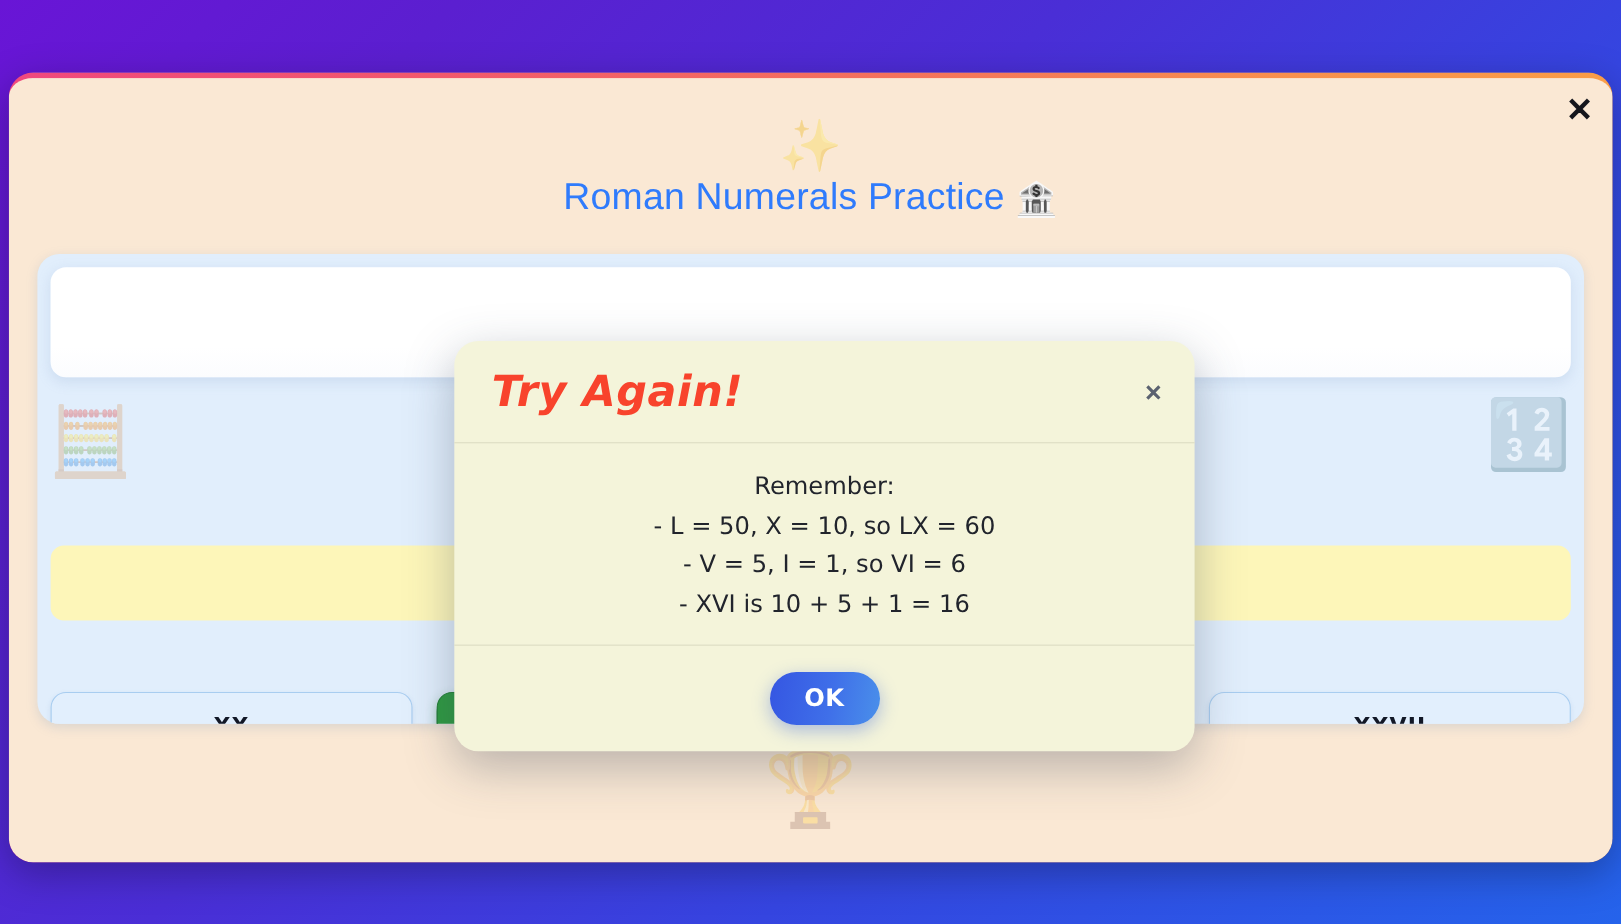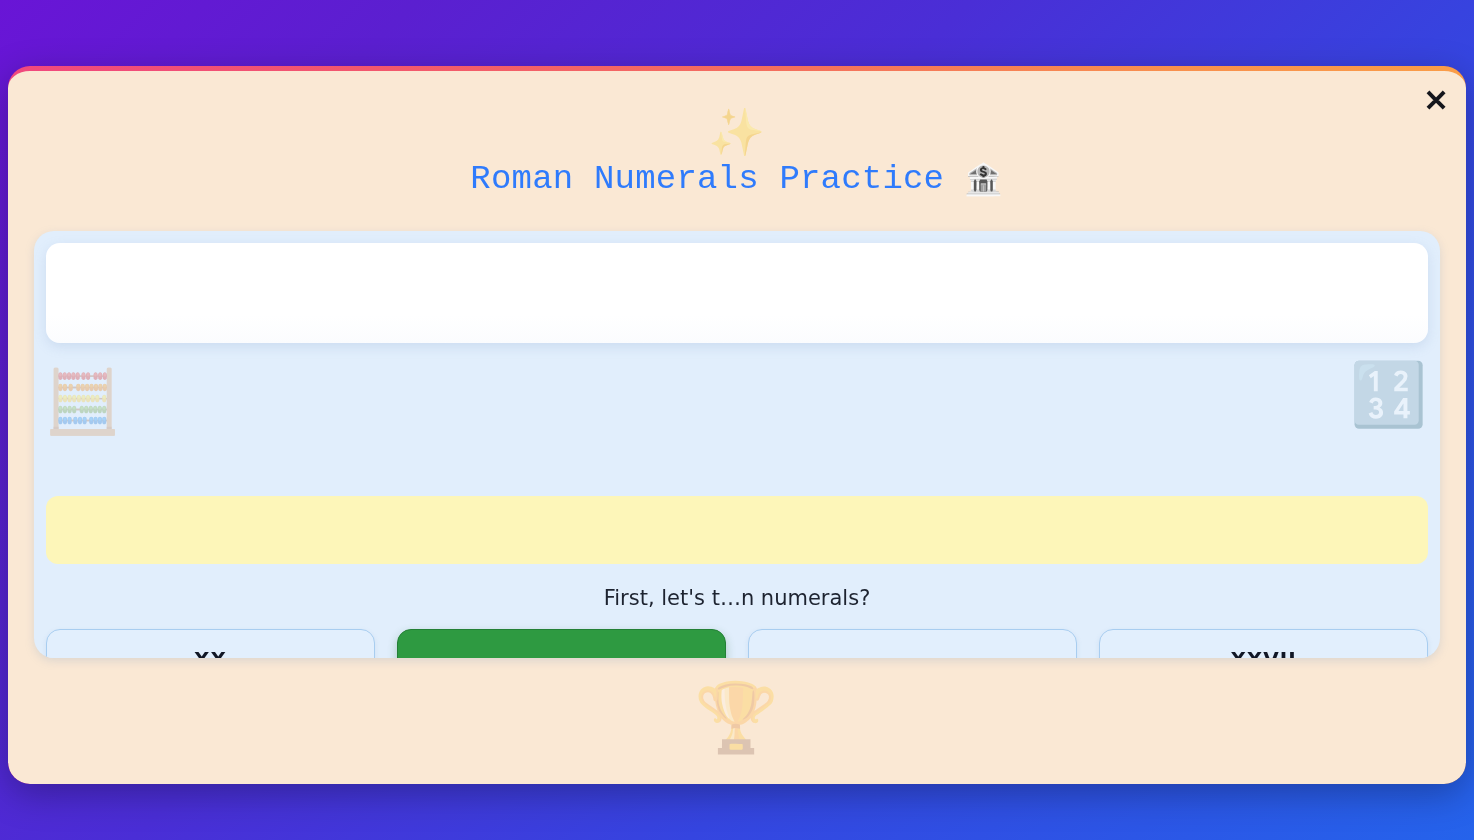--- a/index.html
+++ b/index.html
@@ -72,21 +72,21 @@
     font-size: 46px;
     line-height: 1;
     opacity: 0.36;
     display: block;
     filter: grayscale(12%);
   }
   #page-title {
     margin-top: 6px;
     font-size: 34px;
     color: #2f7bfc;
-    font-family: Liberation Mono, monospace;
+    font-family: Liberation Sans, sans-serif;
     letter-spacing: 0.2px;
     line-height: 1.1;
     white-space: nowrap;
   }
   #title-building-icon {
     font-size: 31px;
     filter: grayscale(100%) contrast(130%);
     vertical-align: -2px;
   }
 
@@ -308,14 +308,32 @@
     <div id="answer-row">
       <div class="answer-btn">XX</div>
       <div class="answer-btn correct"></div>
       <div class="answer-btn"></div>
       <div class="answer-btn">XXVII</div>
     </div>
   </div>
 
   <div id="trophy-deco">🏆</div>
 
+  <div id="modal-dialog">
+
+    <div id="modal-header">
+      <div id="modal-title">Try Again!</div>
+      <div id="modal-close-icon">×</div>
+    </div>
+
+    <div id="modal-body">
+      <div class="modal-line">Remember:</div>
+      <div class="modal-line">- L = 50, X = 10, so LX = 60</div>
+      <div class="modal-line">- V = 5, I = 1, so VI = 6</div>
+      <div class="modal-line">- XVI is 10 + 5 + 1 = 16</div>
+    </div>
+
+    <div id="modal-footer">
+      <button id="modal-ok-button">OK</button>
+    </div>
+  </div>
 
 </div>
 
 </body></html>

